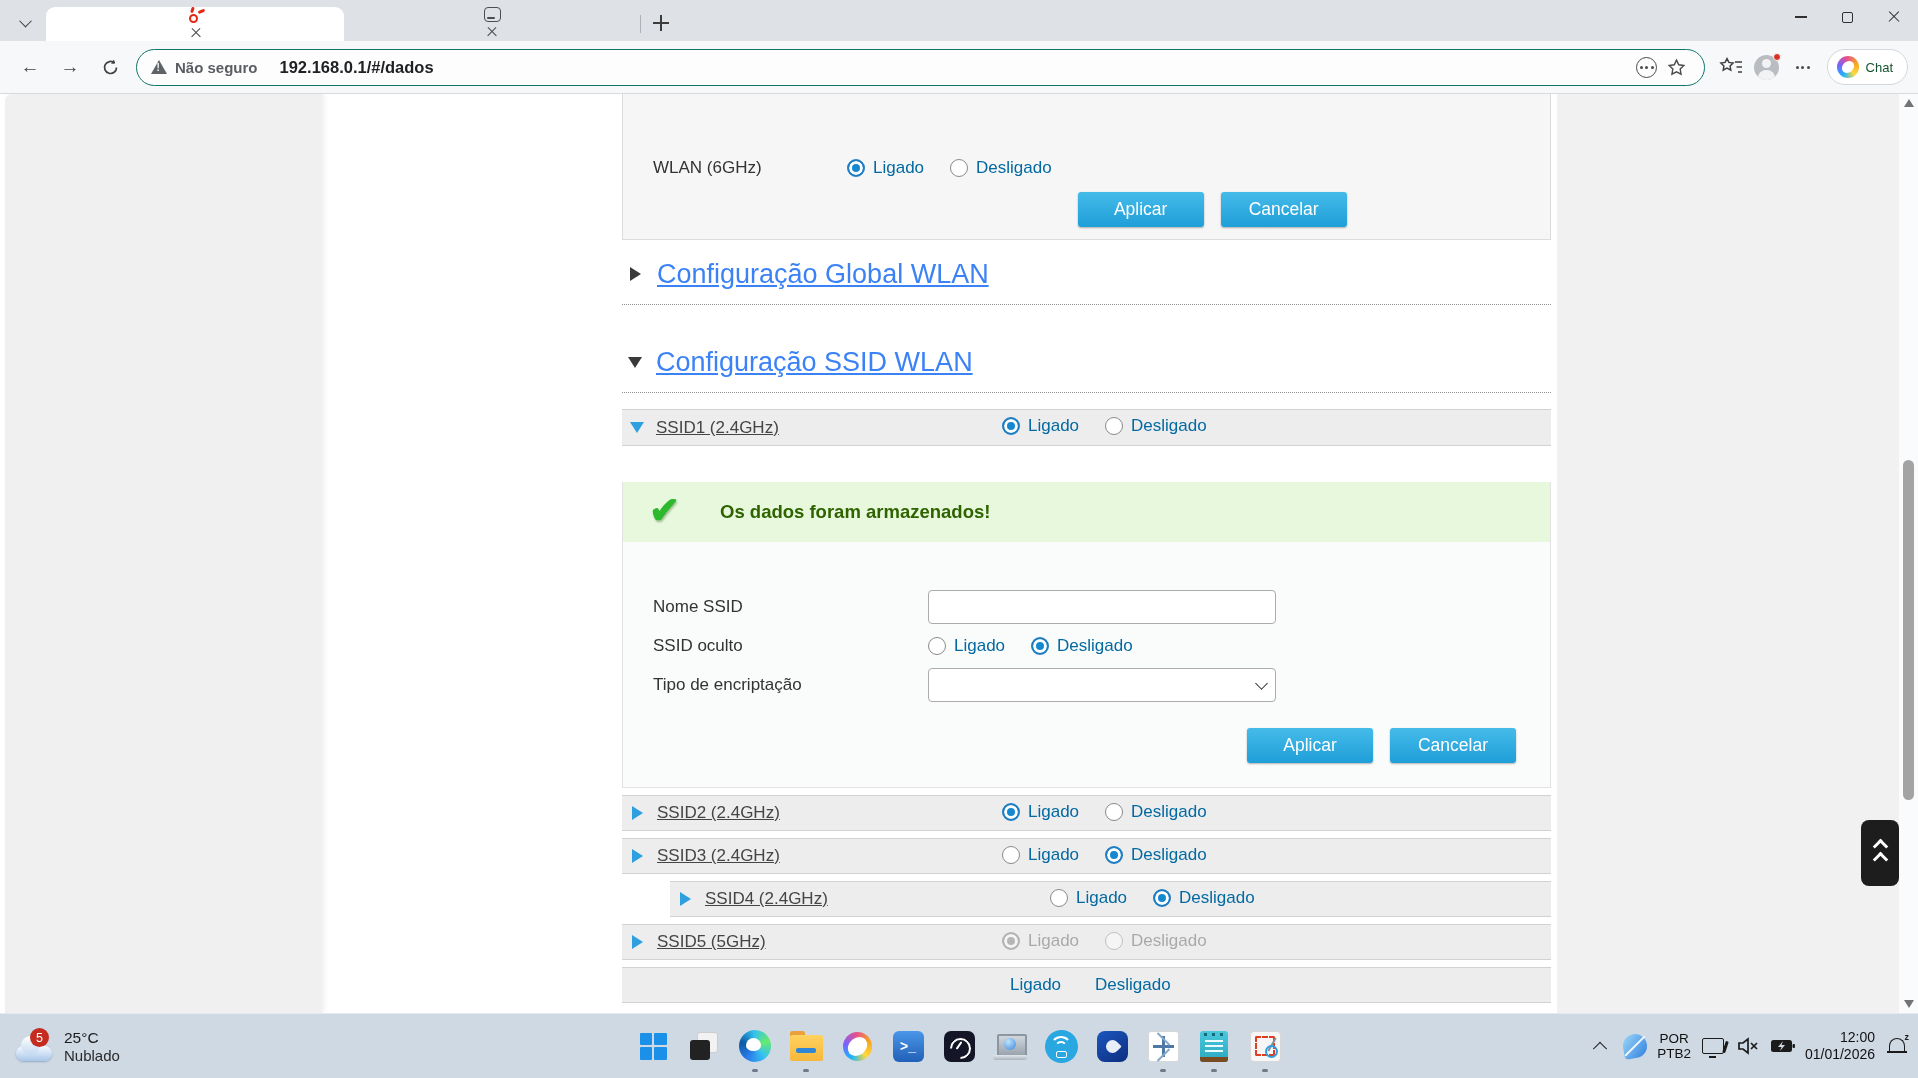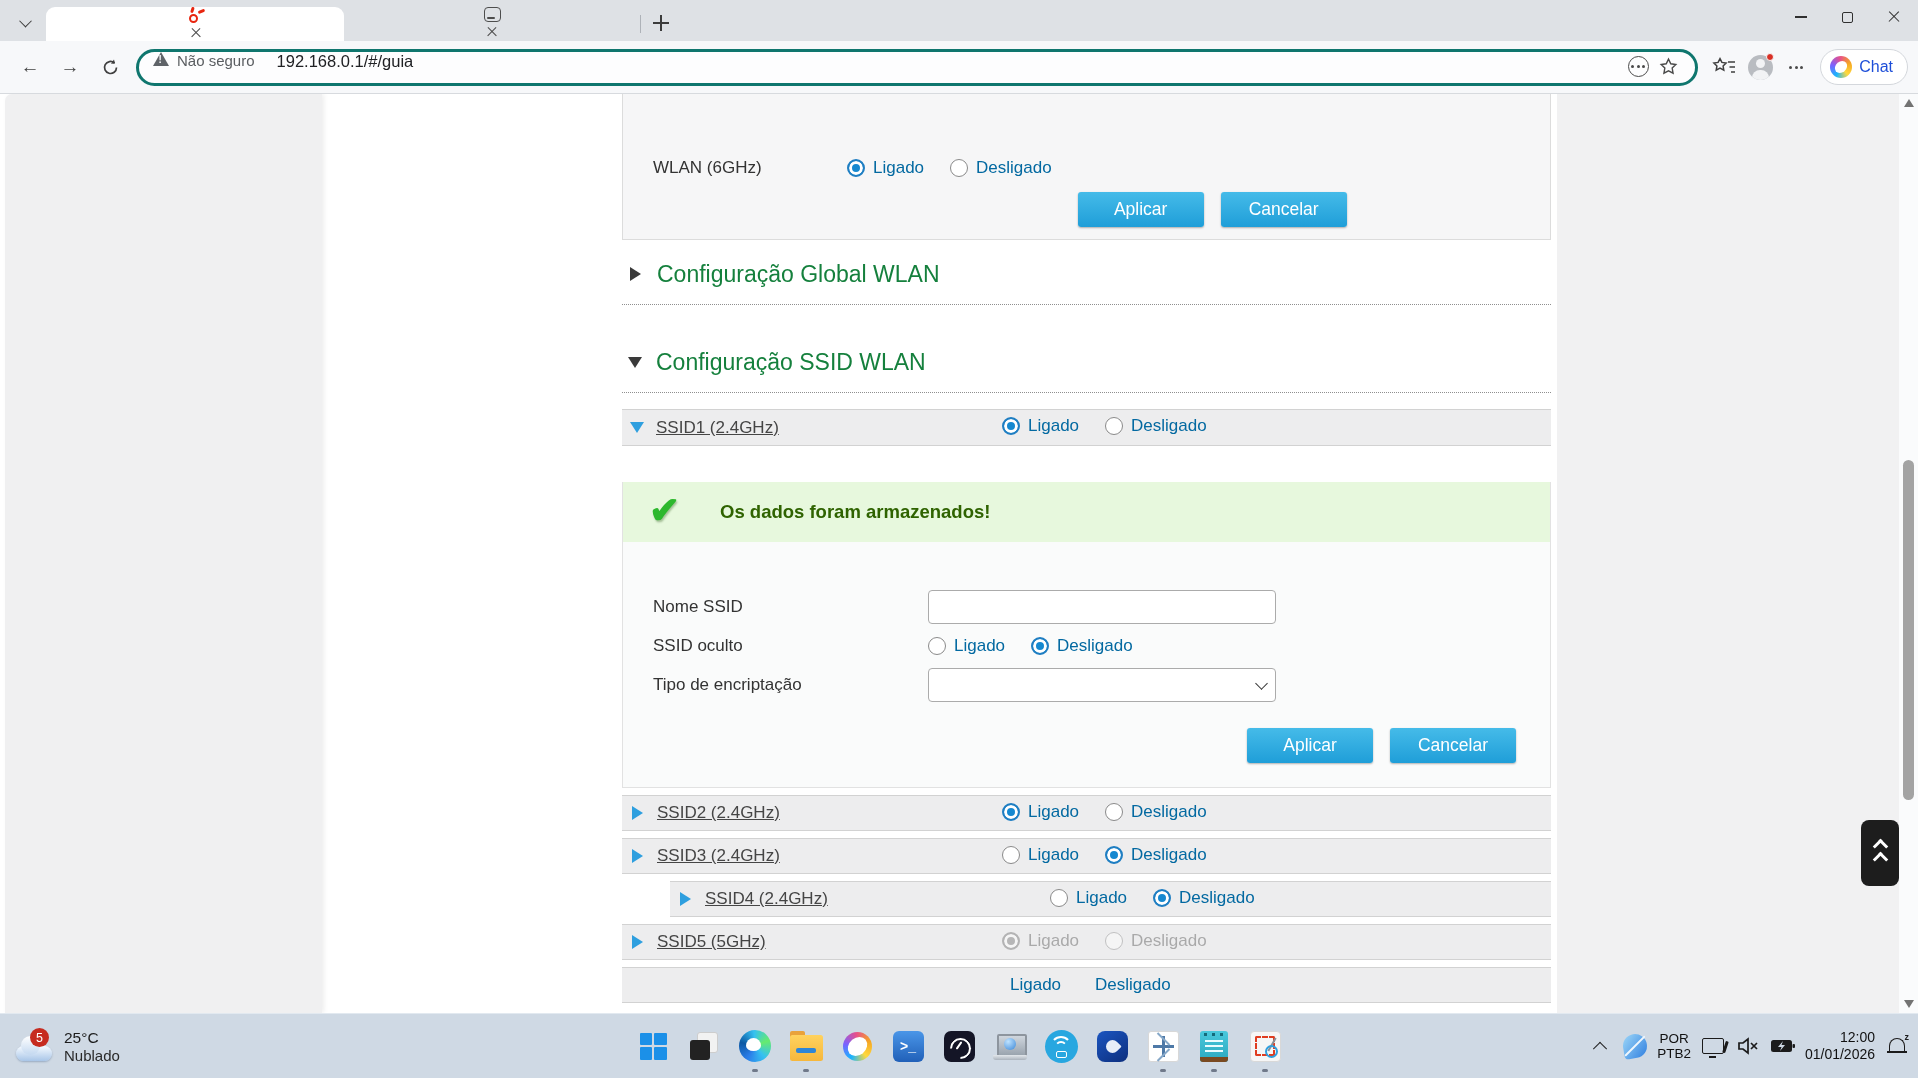--- a/index.html
+++ b/index.html
@@ -39,43 +39,43 @@
   .wc-max i { width:11px; height:11px; border:1.4px solid #303030; border-radius:2px; display:block;}
   .wc-close { position:relative;}
   .wc-close i::before,.wc-close i::after{ content:""; position:absolute; width:14px; height:1.4px;
     background:#303030; left:16px; top:16px;}
   .wc-close i::before{ transform:rotate(45deg);} .wc-close i::after{ transform:rotate(-45deg);}
 
   .toolbar { height:53px; background:#f7f8fa; border-bottom:1px solid #d7dade;
     display:flex; align-items:center; padding:0 10px; }
   .navico { width:34px; height:34px; display:flex; align-items:center; justify-content:center;
     font-size:19px; color:#3f3f3f; margin:0 3px; }
-  .urlpill { flex:1; height:37px; margin:0 8px 0 6px; background:#fdfdfe; border:3px solid #0f766e;
-    border-radius:19px; display:flex; padding:0 12px 0 14px; }
+  .urlpill { flex:1; height:37px; margin:0 8px 0 6px; background:#fdfdfe; border:1px solid #0f766e;
+    border-radius:19px; display:flex; align-items:center; padding:0 12px 0 14px;font-weight:bold; }
   .warn-tri { width:0; height:0; border-left:8px solid transparent; border-right:8px solid transparent;
     border-bottom:14px solid #5f6368; position:relative; margin-right:8px;}
   .warn-tri::after { content:"!"; position:absolute; left:-2.5px; top:2px; color:#f7f8fa;
     font-size:10px; font-weight:bold; }
   .nsec { font-size:15px; color:#5a5d61; margin-right:22px; white-space:nowrap; }
   .url { font-size:16.5px; color:#202124; flex:1; }
   .pillico { width:30px; height:30px; display:flex; align-items:center; justify-content:center; color:#4a4a4a; }
   .dots3 { display:flex; gap:2.5px; } .dots3 i{ width:3px; height:3px; border-radius:50%; background:#4a4a4a;}
   .circ-dots { width:21px; height:21px; border:1.5px solid #4a4a4a; border-radius:50%;
     display:flex; align-items:center; justify-content:center;}
   .toolico { width:36px; height:34px; display:flex; align-items:center; justify-content:center; position:relative;}
   .avatar { width:25px; height:25px; border-radius:50%; background:#b9bcc1; position:relative; overflow:hidden;}
   .avatar::before { content:""; position:absolute; width:9px; height:9px; border-radius:50%;
     background:#f2f3f5; left:8px; top:4px;}
   .avatar::after { content:""; position:absolute; width:17px; height:10px; border-radius:8px 8px 0 0;
     background:#f2f3f5; left:4px; top:15px;}
   .reddot { position:absolute; width:8px; height:8px; background:#d93025; border-radius:50%;
     right:4px; top:3px; border:1.5px solid #f7f8fa;}
   .chatbtn { height:36px; border:1px solid #d4d7dc; background:#fff; border-radius:18px;
     display:flex; align-items:center; gap:7px; padding:0 14px 0 9px; margin-left:6px; }
-  .chatbtn span { font-size:16px; color:#1d4ed8; }
+  .chatbtn span { font-size:13px; color:#14532d; }
   .cop { width:22px; height:22px; border-radius:50%; flex:none;
     background:conic-gradient(from 210deg,#19b5fe,#7b61ff,#e7508b,#f5a623,#ffd93d,#19b5fe); position:relative;}
   .cop::after { content:""; position:absolute; inset:5px; background:#fff; border-radius:50%;
     transform:skewX(-12deg);}
 
   
   .viewport { position:relative; height:919px; background:#fff; overflow:hidden; }
   .side-card { position:absolute; left:5px; top:0; bottom:0; width:317px; background:#f0f0f1;
     border-radius:7px 0 0 0; box-shadow:2px 0 5px rgba(0,0,0,.07); }
   .right-bg { position:absolute; left:1557px; right:19px; top:0; bottom:0; background:#f1f1f2; }
@@ -93,21 +93,21 @@
   .sechead { display:flex; align-items:center; margin-top:17px; height:34px; }
   .tri { width:0; height:0; flex:none; }
   .tri.right-dark { border-top:7px solid transparent; border-bottom:7px solid transparent;
     border-left:11px solid #3a3a3a; margin:0 16px 0 8px; }
   .tri.down-dark { border-left:7px solid transparent; border-right:7px solid transparent;
     border-top:11px solid #3a3a3a; margin:0 14px 0 6px; }
   .tri.right-blue { border-top:7px solid transparent; border-bottom:7px solid transparent;
     border-left:11px solid #2e9fdf; margin:0 14px 0 10px; }
   .tri.down-blue { border-left:7px solid transparent; border-right:7px solid transparent;
     border-top:11px solid #2e9fdf; margin:0 12px 0 8px; }
-  .sechead span { font-size:23px; color:#15803d; }
+  .sechead span { font-size:27px; color:#3b82f6;text-decoration:underline; }
   .dotline { border-bottom:1.5px dotted #8f8f8f; margin-top:13px; }
 
   .bar { height:37px; background:#ededee; border-top:1px solid #d2d2d2; border-bottom:1px solid #d2d2d2;
     display:flex; align-items:center; position:relative; }
   .slink { font-size:17px; color:#454545; text-decoration:underline; }
   .bar .radios { position:absolute; left:380px; }
 
   .expanded { background:#fafbfb; border:1px solid #e2e2e2; border-top:none; padding-bottom:24px; }
   .okbar { margin-top:36px; height:60px; background:#e7f8dd; display:flex; align-items:center; }
   .okcheck { font-size:37px; font-weight:bold; color:#2db82d; margin:0 0 4px 26px;
@@ -302,21 +302,21 @@
   <div class="navico">→</div>
   <div class="navico">
     <svg width="19" height="19" viewBox="0 0 19 19">
       <path d="M15.5 9.5a6 6 0 1 1-2-4.5" fill="none" stroke="#3f3f3f" stroke-width="1.7"></path>
       <path d="M13 1.5 L14 5.5 L10 5.8 Z" fill="#3f3f3f"></path>
     </svg>
   </div>
   <div class="urlpill">
     <span class="warn-tri"></span>
     <span class="nsec">Não seguro</span>
-    <span class="url">192.168.0.1/#/guia</span>
+    <span class="url">192.168.0.1/#/dados</span>
     <span class="pillico">
         <span class="circ-dots">
           <span class="dots3">
             <i></i>
             <i></i>
             <i></i>
           </span>
         </span>
       </span>
     <span class="pillico">

